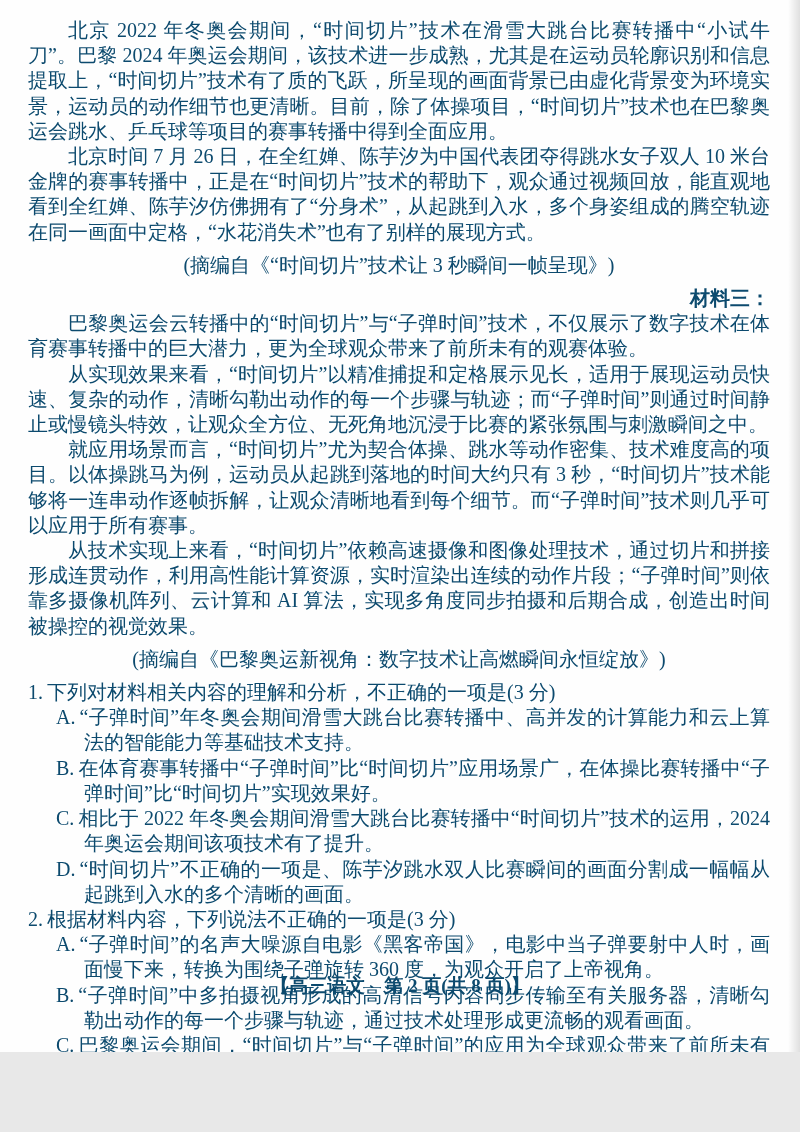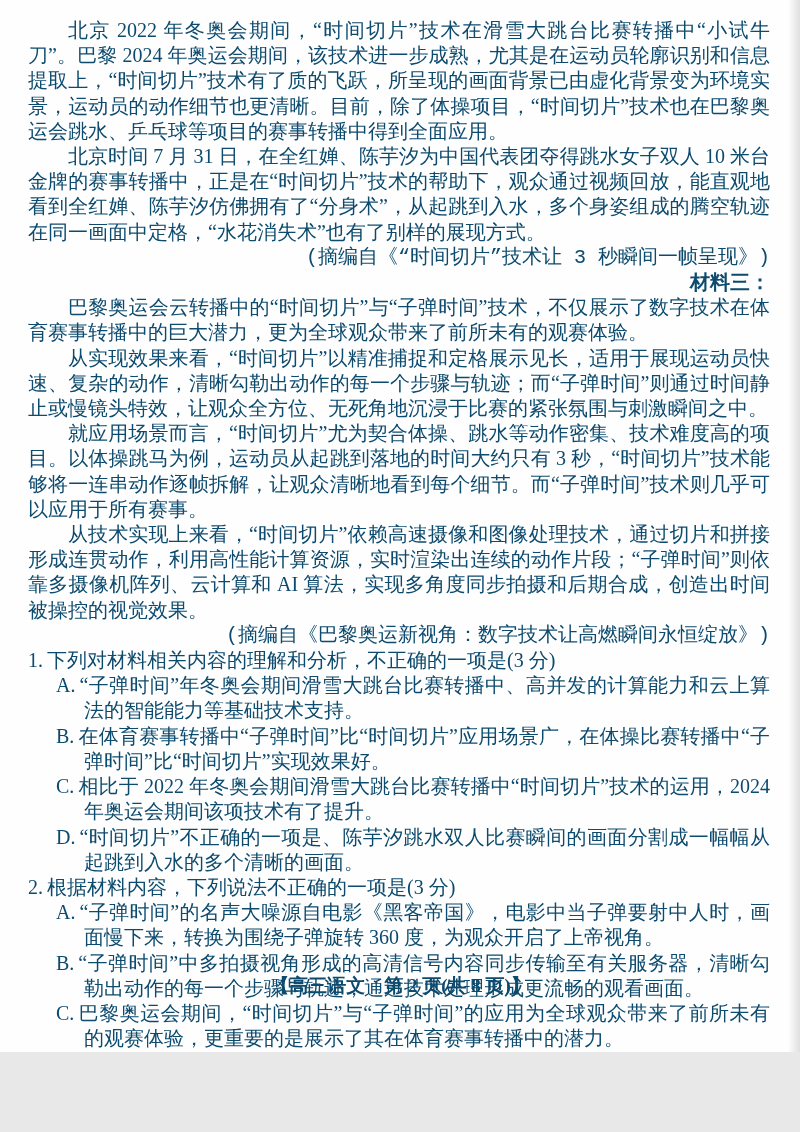--- a/index.html
+++ b/index.html
@@ -16,23 +16,22 @@
     padding: 18px 30px 0 28px;
     box-sizing: border-box;
     overflow: hidden;
   }
   .para {
     margin: 0;
     text-indent: 2em;
     text-align: justify;
   }
   .attribution {
-    margin: 0;
-    text-align: right;
-    font-family: Liberation Mono, monospace;
+    margin: 8px;
+    text-align: center;
   }
   .material-heading {
     margin: 0;
     text-indent: 2em;
     font-weight: bold;
     text-align: right;
   }
   .stem { margin: 0; text-align: justify; }
   .qnum { margin-right: 4px; }
   .option {
@@ -57,21 +56,21 @@
     background: linear-gradient(to right, rgba(0,0,0,0), rgba(0,0,0,0.12));
     pointer-events: none;
   }
 </style>
 </head>
 <body>
 
 <div class="page">
 
   <p class="para">北京 2022 年冬奥会期间，“时间切片”技术在滑雪大跳台比赛转播中“小试牛刀”。巴黎 2024 年奥运会期间，该技术进一步成熟，尤其是在运动员轮廓识别和信息提取上，“时间切片”技术有了质的飞跃，所呈现的画面背景已由虚化背景变为环境实景，运动员的动作细节也更清晰。目前，除了体操项目，“时间切片”技术也在巴黎奥运会跳水、乒乓球等项目的赛事转播中得到全面应用。</p>
-  <p class="para">北京时间 7 月 31 日，在全红婵、陈芋汐为中国代表团夺得跳水女子双人 10 米台金牌的赛事转播中，正是在“时间切片”技术的帮助下，观众通过视频回放，能直观地看到全红婵、陈芋汐仿佛拥有了“分身术”，从起跳到入水，多个身姿组成的腾空轨迹在同一画面中定格，“水花消失术”也有了别样的展现方式。</p>
+  <p class="para">北京时间 7 月 26 日，在全红婵、陈芋汐为中国代表团夺得跳水女子双人 10 米台金牌的赛事转播中，正是在“时间切片”技术的帮助下，观众通过视频回放，能直观地看到全红婵、陈芋汐仿佛拥有了“分身术”，从起跳到入水，多个身姿组成的腾空轨迹在同一画面中定格，“水花消失术”也有了别样的展现方式。</p>
   <p class="attribution">(摘编自《“时间切片”技术让 3 秒瞬间一帧呈现》)</p>
 
   <p class="material-heading">材料三：</p>
   <p class="para">巴黎奥运会云转播中的“时间切片”与“子弹时间”技术，不仅展示了数字技术在体育赛事转播中的巨大潜力，更为全球观众带来了前所未有的观赛体验。</p>
   <p class="para">从实现效果来看，“时间切片”以精准捕捉和定格展示见长，适用于展现运动员快速、复杂的动作，清晰勾勒出动作的每一个步骤与轨迹；而“子弹时间”则通过时间静止或慢镜头特效，让观众全方位、无死角地沉浸于比赛的紧张氛围与刺激瞬间之中。</p>
   <p class="para">就应用场景而言，“时间切片”尤为契合体操、跳水等动作密集、技术难度高的项目。以体操跳马为例，运动员从起跳到落地的时间大约只有 3 秒，“时间切片”技术能够将一连串动作逐帧拆解，让观众清晰地看到每个细节。而“子弹时间”技术则几乎可以应用于所有赛事。</p>
   <p class="para">从技术实现上来看，“时间切片”依赖高速摄像和图像处理技术，通过切片和拼接形成连贯动作，利用高性能计算资源，实时渲染出连续的动作片段；“子弹时间”则依靠多摄像机阵列、云计算和 AI 算法，实现多角度同步拍摄和后期合成，创造出时间被操控的视觉效果。</p>
   <p class="attribution">(摘编自《巴黎奥运新视角：数字技术让高燃瞬间永恒绽放》)</p>
 
   <div class="question">

